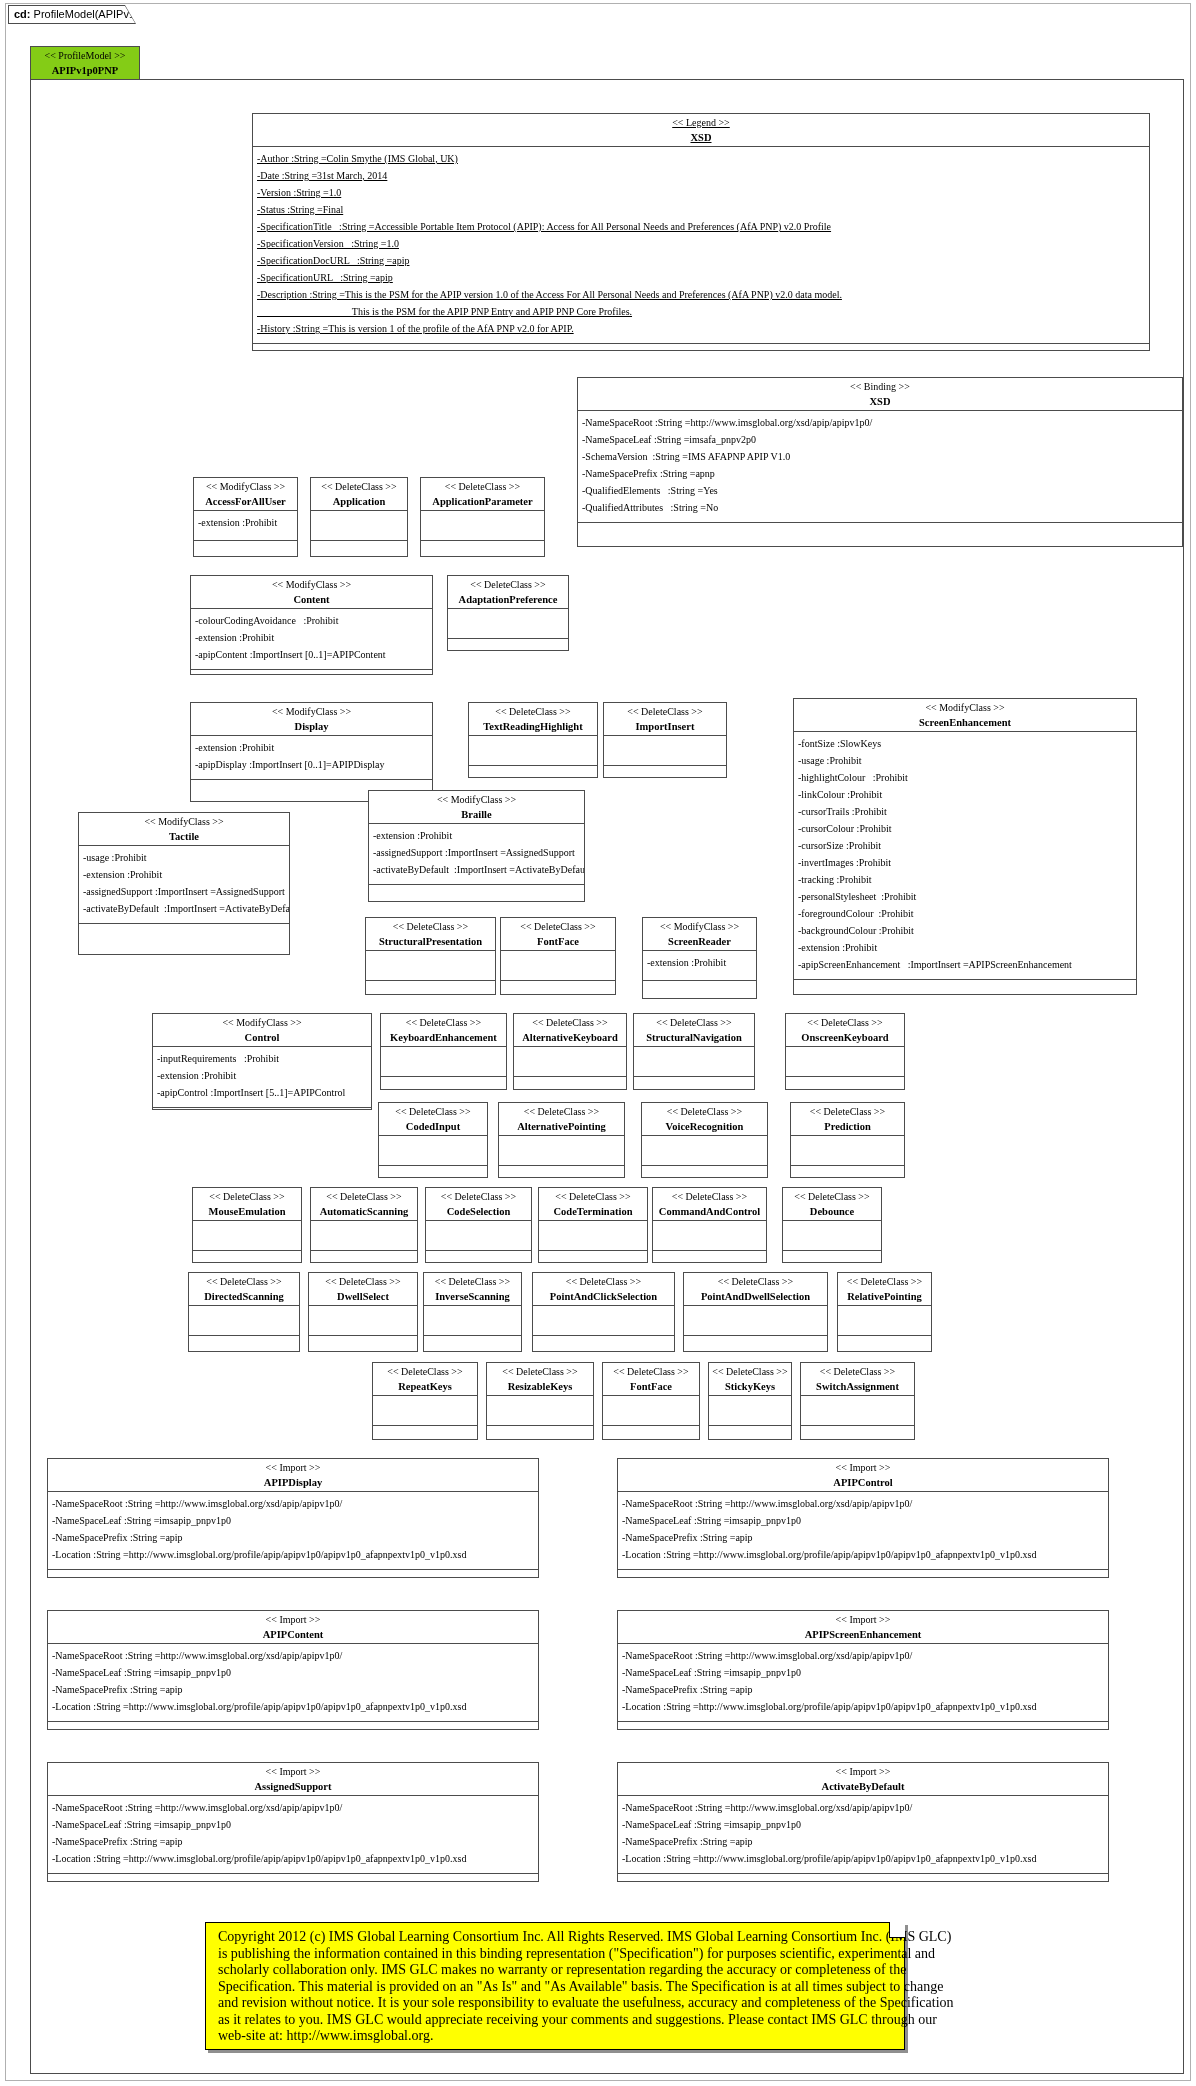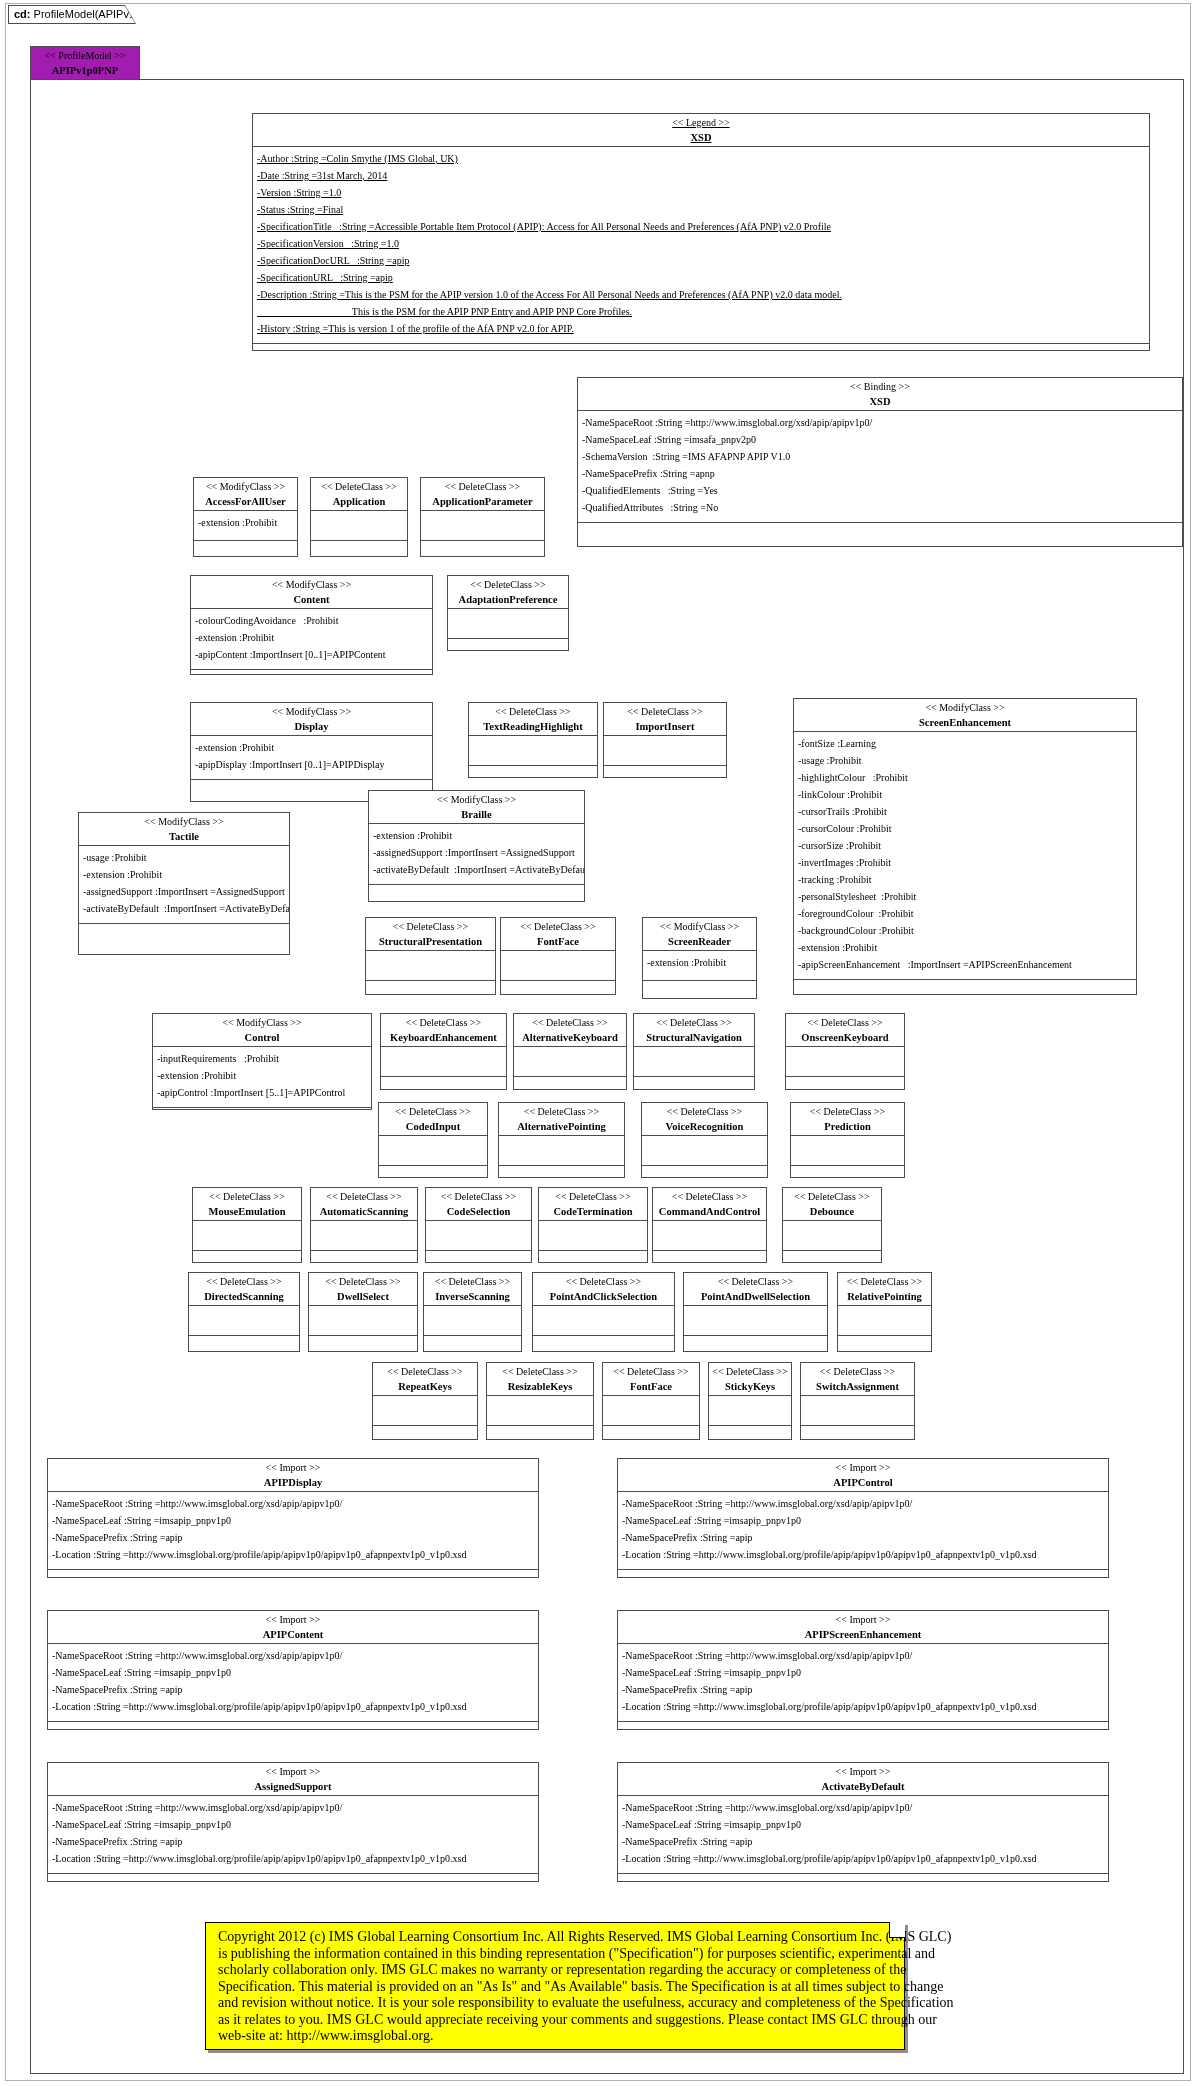--- a/index.html
+++ b/index.html
@@ -4,21 +4,21 @@
 <style>
   html,body{margin:0;padding:0;background:#fff;}
   #page{position:relative;width:1196px;height:2086px;background:#ffffff;overflow:hidden;
         font-family:"Liberation Serif","DejaVu Serif",serif;color:#000;}
   #page-border{position:absolute;left:5px;top:3px;width:1184px;height:2076px;
         border:1px solid var(--c-pageborder,#b0b0b0);}
   
   #diagram-frame{position:absolute;left:30px;top:79px;width:1152px;height:1993px;
         border:1px solid var(--c-border,#4c4c4c);background:#fff;}
   #package-header{position:absolute;left:30px;top:46px;width:110px;height:34px;
-        border:1px solid var(--c-border,#4c4c4c);background:#a21caf;text-align:center;
+        border:1px solid var(--c-border,#4c4c4c);background:#84cc16;text-align:center;
         box-sizing:border-box;padding-top:1px;}
   .pkg-stereo{font-size:10px;line-height:15px;white-space:nowrap;}
   .pkg-name{font-size:10.5px;font-weight:bold;line-height:15px;white-space:nowrap;}
   
   #diagram-tab{position:absolute;left:8px;top:5px;width:128px;height:19px;
         background:var(--c-border,#4c4c4c);
         clip-path:polygon(0 0,calc(100% - 11px) 0,100% 100%,0 100%);}
   #diagram-tab-inner{position:absolute;left:1px;top:1px;right:1px;bottom:1px;background:#fff;
         clip-path:polygon(0 0,calc(100% - 10px) 0,100% 100%,0 100%);
         font-family:"Liberation Sans","DejaVu Sans",sans-serif;font-size:11px;line-height:16px;
@@ -169,21 +169,21 @@
         </div>
         <div class="uc-attrs"></div>
         <div class="uc-ops"></div>
       </div>
       <div class="uml-class" style="left: 793px; top: 698px; width: 344px; height: 297px;">
         <div class="uc-hdr">
           <div class="uc-stereo">&lt;&lt; ModifyClass  &gt;&gt;</div>
           <div class="uc-name">ScreenEnhancement</div>
         </div>
         <div class="uc-attrs">
-          <div class="uc-attr">-fontSize :Learning</div>
+          <div class="uc-attr">-fontSize :SlowKeys</div>
           <div class="uc-attr">-usage :Prohibit</div>
           <div class="uc-attr">-highlightColour   :Prohibit</div>
           <div class="uc-attr">-linkColour :Prohibit</div>
           <div class="uc-attr">-cursorTrails :Prohibit</div>
           <div class="uc-attr">-cursorColour :Prohibit</div>
           <div class="uc-attr">-cursorSize :Prohibit</div>
           <div class="uc-attr">-invertImages :Prohibit</div>
           <div class="uc-attr">-tracking :Prohibit</div>
           <div class="uc-attr">-personalStylesheet  :Prohibit</div>
           <div class="uc-attr">-foregroundColour  :Prohibit</div>

